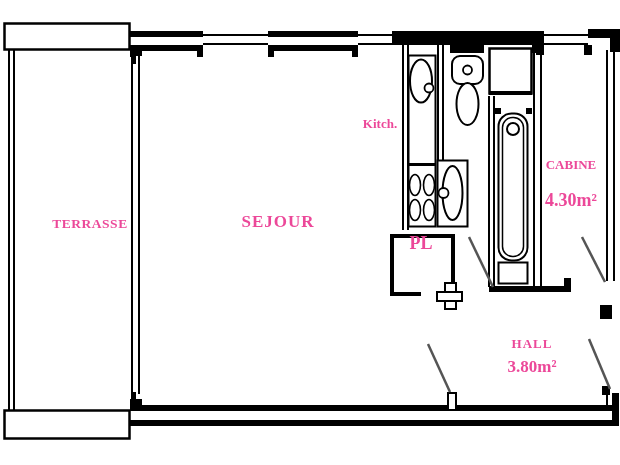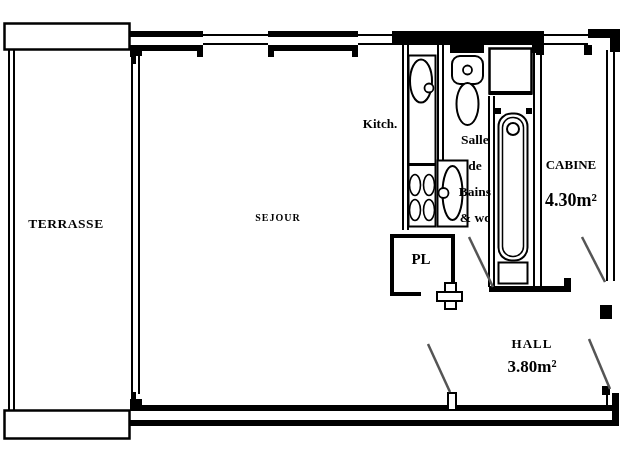--- a/index.html
+++ b/index.html
@@ -1,30 +1,30 @@
 <!DOCTYPE html>
 <html><head>
 <meta charset="utf-8">
 <style>
   html,body{margin:0;padding:0;background:#fff;}
   #plan{position:relative;width:620px;height:465px;background:#fff;overflow:hidden;
         font-family:"Liberation Serif",serif;}
   #plan svg{position:absolute;left:0;top:0;}
-  .lbl{position:absolute;color:#000000;font-weight:bold;text-align:center;
+  .lbl{position:absolute;color:#ec4899;font-weight:bold;text-align:center;
        font-family:"Liberation Serif",serif;white-space:nowrap;}
-  .lbl-terrasse{left:10px;top:216px;width:112px;font-size:13.5px;letter-spacing:.5px;}
-  .lbl-sejour{left:226px;top:212px;width:104px;font-size:10px;letter-spacing:1px;}
+  .lbl-terrasse{left:10px;top:216px;width:112px;font-size:13.5px;letter-spacing:.5px;padding-left:24px;}
+  .lbl-sejour{left:226px;top:212px;width:104px;font-size:17px;letter-spacing:1px;}
   .lbl-sejour-area{left:226px;top:248px;width:90px;font-size:13px;}
   .lbl-kitch{left:356px;top:116px;width:48px;font-size:13px;}
   .lbl-bath{left:442px;top:127px;width:66px;font-size:13.5px;line-height:26px;}
   .lbl-cabine{left:538px;top:157px;width:66px;font-size:13px;}
   .lbl-cabine-area{left:538px;top:190px;width:66px;font-size:18px;}
   .lbl-hall{left:500px;top:336px;width:64px;font-size:13px;letter-spacing:1px;}
   .lbl-hall-area{left:496px;top:357px;width:72px;font-size:17px;}
-  .lbl-pl{left:400px;top:251px;width:42px;font-size:15px;}
+  .lbl-pl{left:400px;top:233px;width:42px;font-size:18px;}
 </style>
 </head>
 <body>
 
 <div id="plan">
 
   <svg width="620" height="465" viewBox="0 0 620 465">
 
     <g fill="#000">
       <rect x="4.5" y="23.5" width="125" height="26" fill="#fff" stroke="#000" stroke-width="2.5"></rect>
@@ -145,26 +145,20 @@
       <line x1="589" y1="339" x2="610" y2="389"></line>
     </g>
   </svg>
 
   <div class="lbl lbl-terrasse">TERRASSE</div>
 
   <div class="lbl lbl-sejour">SEJOUR</div>
 
   <div class="lbl lbl-kitch">Kitch.</div>
 
-  <div class="lbl lbl-bath">
-    <div>Salle</div>
-    <div>de</div>
-    <div>Bains</div>
-    <div>&amp; wc</div>
-  </div>
 
   <div class="lbl lbl-cabine">CABINE</div>
   <div class="lbl lbl-cabine-area">4.30m²</div>
 
   <div class="lbl lbl-hall">HALL</div>
   <div class="lbl lbl-hall-area">3.80m²</div>
 
   <div class="lbl lbl-pl">PL</div>
 </div>
 

